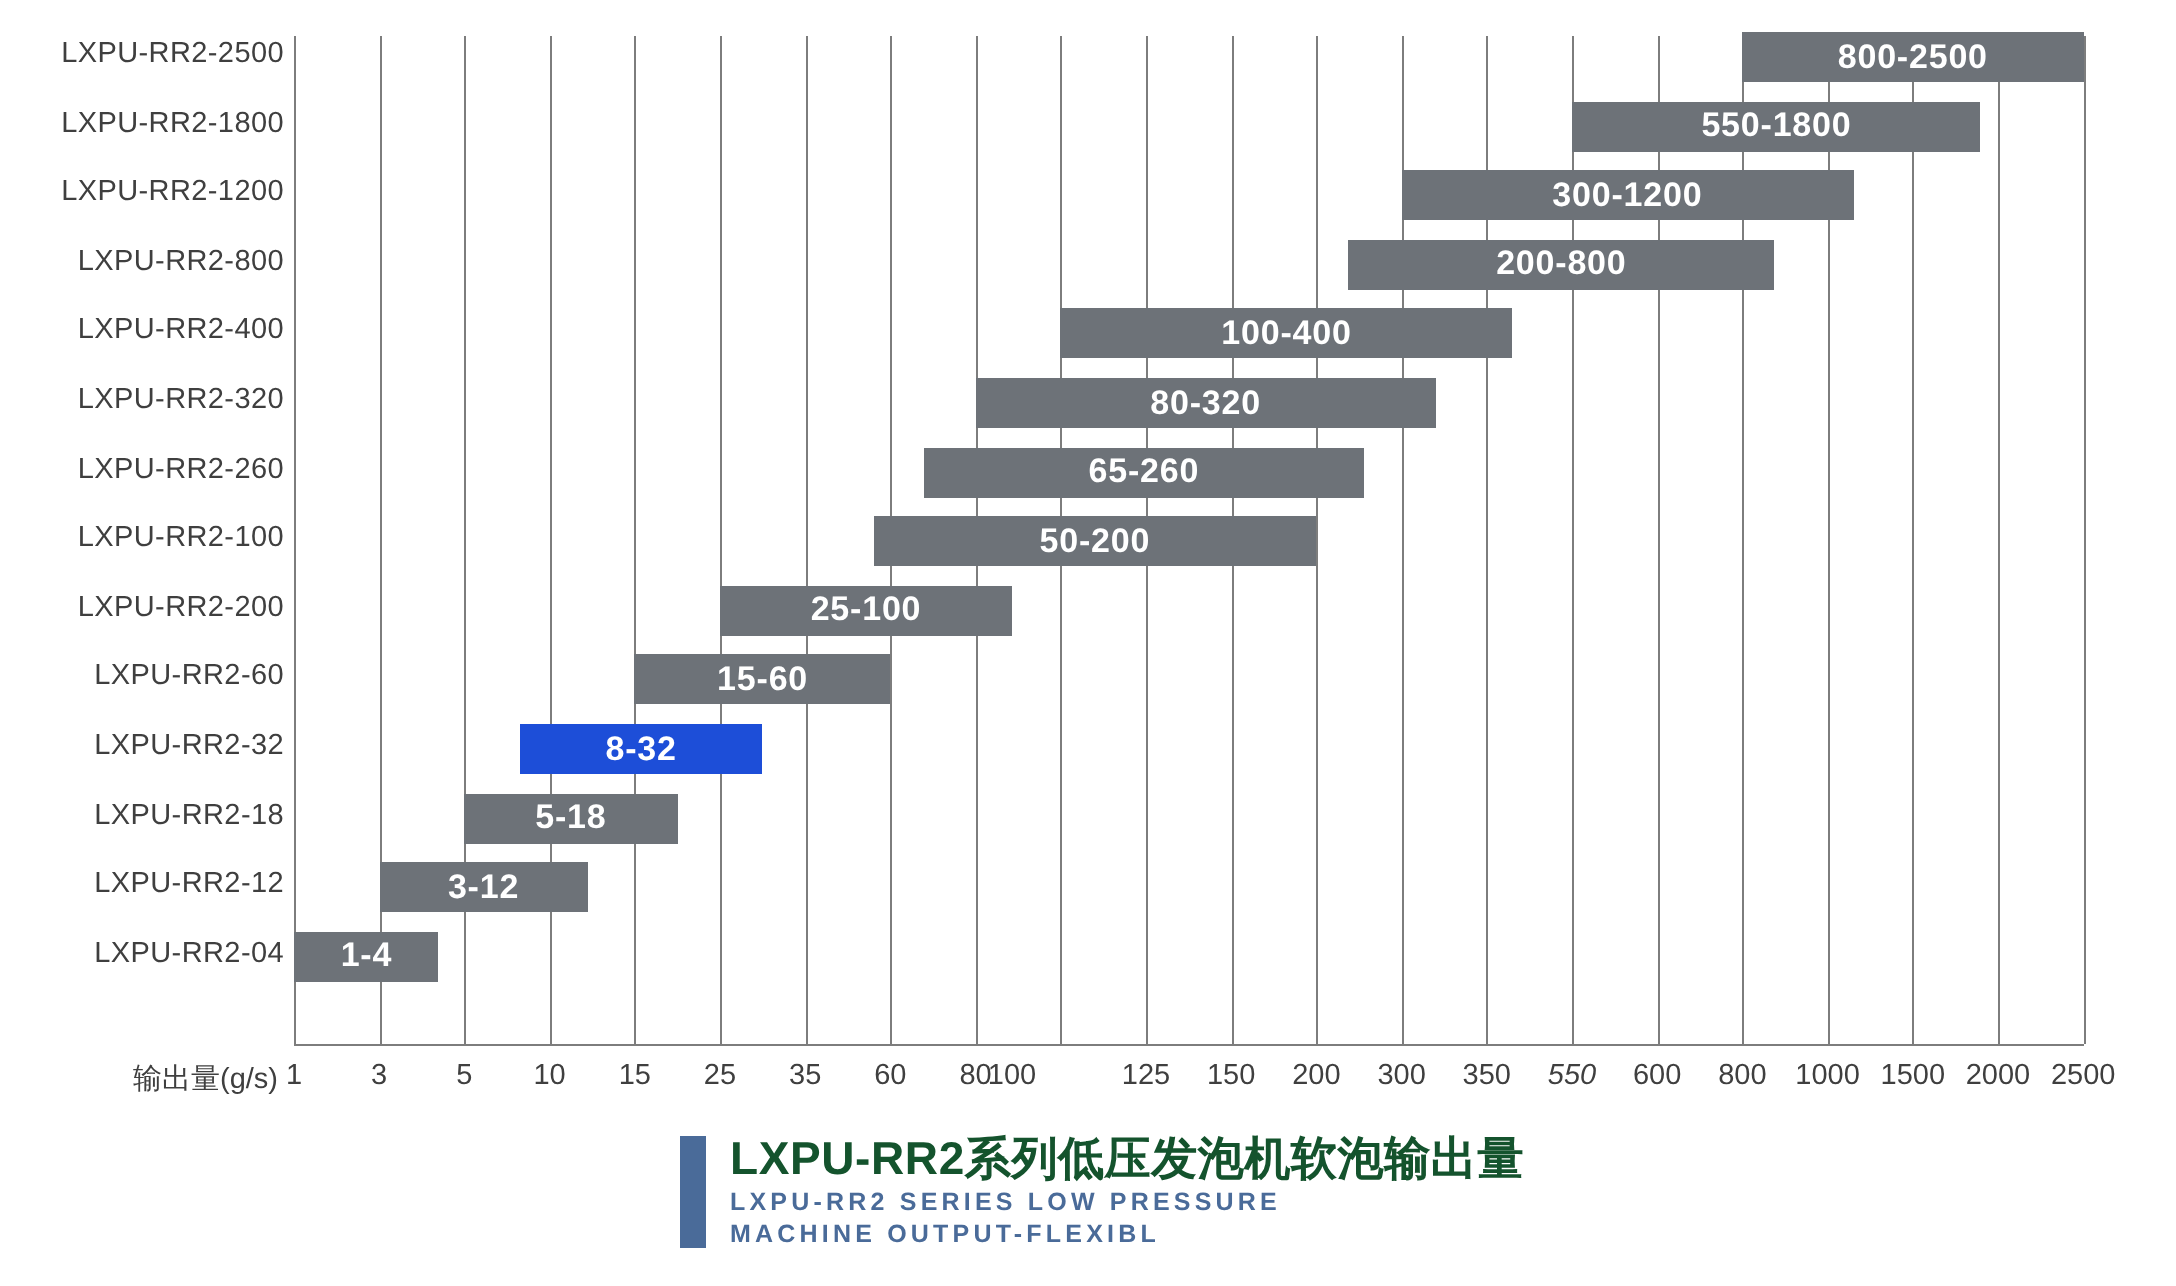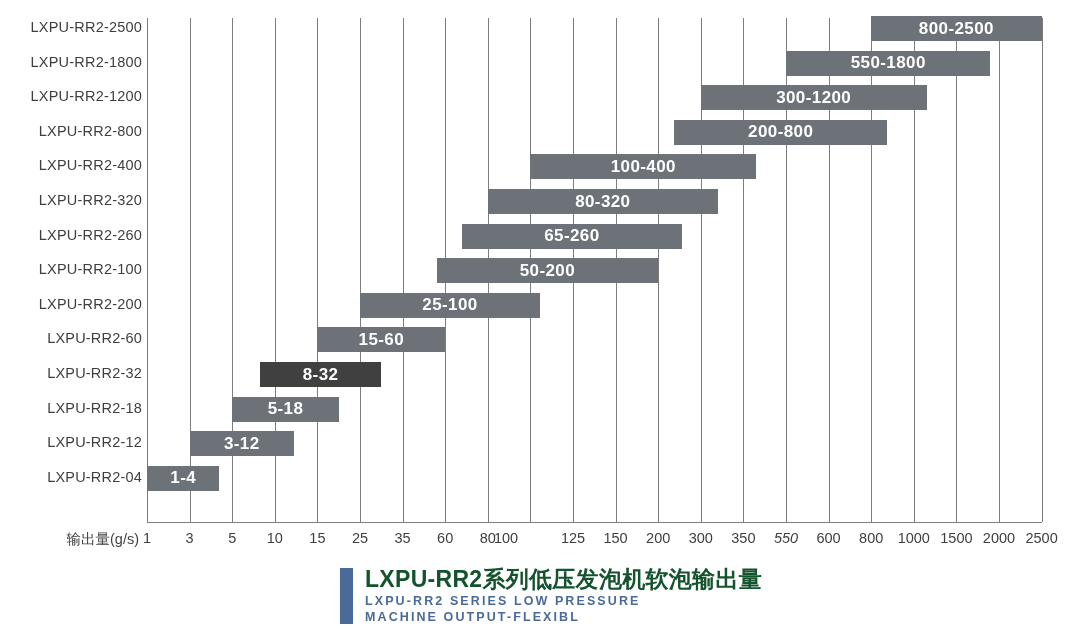--- a/index.html
+++ b/index.html
@@ -172,27 +172,27 @@
       </div>
       <div class="bar" style="left: 487.8px; width: 230.04px; top: 189px; height: 25px; background: rgb(109, 114, 120);">
         <span class="bar-label">80-320</span>
       </div>
       <div class="bar" style="left: 462.24px; width: 219.39px; top: 223.6px; height: 25px; background: rgb(109, 114, 120);">
         <span class="bar-label">65-260</span>
       </div>
       <div class="bar" style="left: 436.68px; width: 221.52px; top: 258.2px; height: 25px; background: rgb(109, 114, 120);">
         <span class="bar-label">50-200</span>
       </div>
-      <div class="bar" style="left: 360px; width: 180px; top: 292.8px; height: 25px; background: rgb(109, 114, 120);">
+      <div class="bar" style="left: 360px; width: 146px; top: 292.8px; height: 25px; background: rgb(109, 114, 120);">
         <span class="bar-label">25-100</span>
       </div>
       <div class="bar" style="left: 317.4px; width: 127.8px; top: 327.4px; height: 25px; background: rgb(109, 114, 120);">
         <span class="bar-label">15-60</span>
       </div>
-      <div class="bar" style="left: 259.89px; width: 121.41px; top: 362px; height: 25px; background: #404040;">
+      <div class="bar" style="left: 259.89px; width: 121.41px; top: 362px; height: 25px; background: #1d4ed8;">
         <span class="bar-label">8-32</span>
       </div>
       <div class="bar" style="left: 232.2px; width: 106.5px; top: 396.6px; height: 25px; background: rgb(109, 114, 120);">
         <span class="bar-label">5-18</span>
       </div>
       <div class="bar" style="left: 189.6px; width: 104.37px; top: 431.2px; height: 25px; background: rgb(109, 114, 120);">
         <span class="bar-label">3-12</span>
       </div>
       <div class="bar" style="left: 147px; width: 72.42px; top: 465.8px; height: 25px; background: rgb(109, 114, 120);">
         <span class="bar-label">1-4</span>

